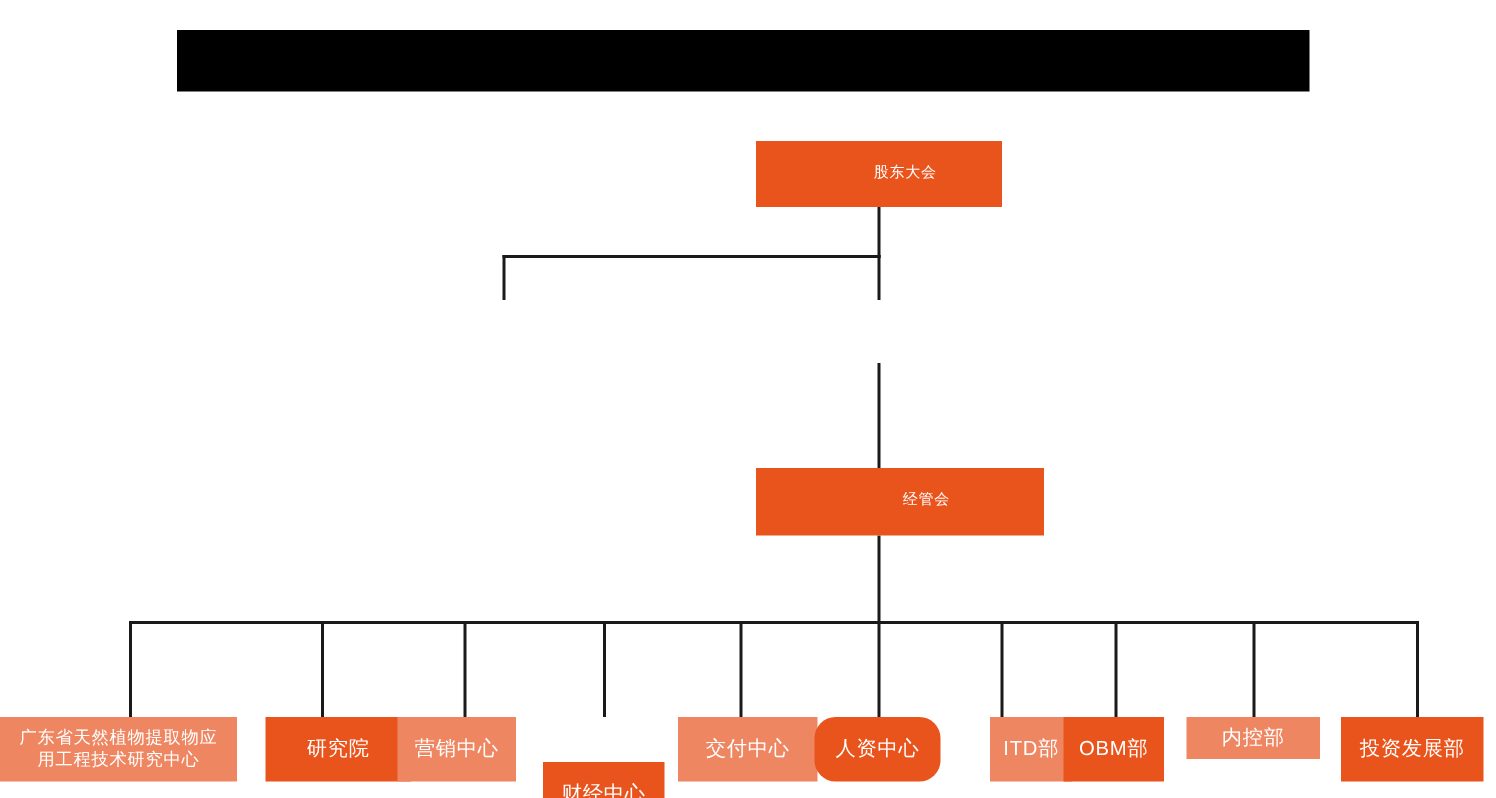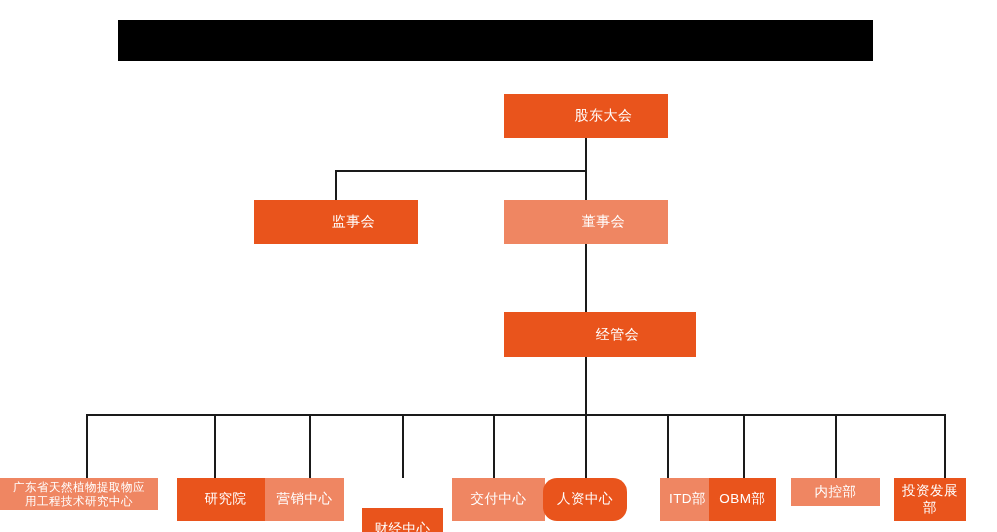--- a/index.html
+++ b/index.html
@@ -37,21 +37,21 @@
   }
   .node-label {
     display: block;
     width: 100%;
     padding: 0 4px;
     box-sizing: border-box;
     white-space: pre-line;
   }
   .fill-dark  { background: #e9541c; }
   .fill-light { background: #ef8662; }
-  .size-lg { font-size: 14px; padding-left: 35px; }
+  .size-lg { font-size: 10px; padding-left: 35px; }
   .size-md { font-size: 13.5px; }
   .size-sm { font-size: 11.5px; }
   .connector {
     position: absolute;
     background: #1a1a1a;
     z-index: 1;
   }
   .connector.v { width: 2px; }
   .connector.h { height: 2px; }
 </style>
@@ -83,32 +83,26 @@
   <div class="connector v" style="left:493px; top:414px; height:64px;"></div>
   <div class="connector v" style="left:667px; top:414px; height:64px;"></div>
   <div class="connector v" style="left:743px; top:414px; height:64px;"></div>
   <div class="connector v" style="left:835px; top:414px; height:64px;"></div>
   <div class="connector v" style="left:944px; top:414px; height:64px;"></div>
 
   <div class="node fill-dark size-lg" style="left:504px; top:94px; width:164px; height:44px;">
     <span class="node-label">股东大会</span>
   </div>
 
-  <div class="node fill-dark size-lg" style="left:254px; top:200px; width:164px; height:44px;">
-    <span class="node-label">监事会</span>
-  </div>
-  <div class="node fill-light size-lg" style="left:504px; top:200px; width:164px; height:44px;">
-    <span class="node-label">董事会</span>
-  </div>
 
   <div class="node fill-dark size-lg" style="left:504px; top:312px; width:192px; height:45px;">
     <span class="node-label">经管会</span>
   </div>
 
-  <div class="node fill-light size-sm" style="left:0px; top:478px; width:158px; height:32px;">
+  <div class="node fill-light size-sm" style="left:0px; top:478px; width:158px; height:43px;">
     <span class="node-label">广东省天然植物提取物应
 用工程技术研究中心</span>
   </div>
   <div class="node fill-dark size-md" style="left:177px; top:478px; width:97px; height:43px;">
     <span class="node-label">研究院</span>
   </div>
   <div class="node fill-light size-md" style="left:265px; top:478px; width:79px; height:43px;">
     <span class="node-label">营销中心</span>
   </div>
   <div class="node fill-dark size-md" style="left:362px; top:478px; width:81px; height:43px;margin-top:30px;">
@@ -122,17 +116,17 @@
   </div>
   <div class="node fill-light size-md" style="left:660px; top:478px; width:55px; height:43px;">
     <span class="node-label">ITD部</span>
   </div>
   <div class="node fill-dark size-md" style="left:709px; top:478px; width:67px; height:43px;">
     <span class="node-label">OBM部</span>
   </div>
   <div class="node fill-light size-md" style="left:791px; top:478px; width:89px; height:28px;">
     <span class="node-label">内控部</span>
   </div>
-  <div class="node fill-dark size-md" style="left:894px; top:478px; width:72px; height:43px;">
+  <div class="node fill-dark size-md" style="left:894px; top:478px; width:95px; height:43px;">
     <span class="node-label">投资发展部</span>
   </div>
 
 </div>
 
 </body></html>

